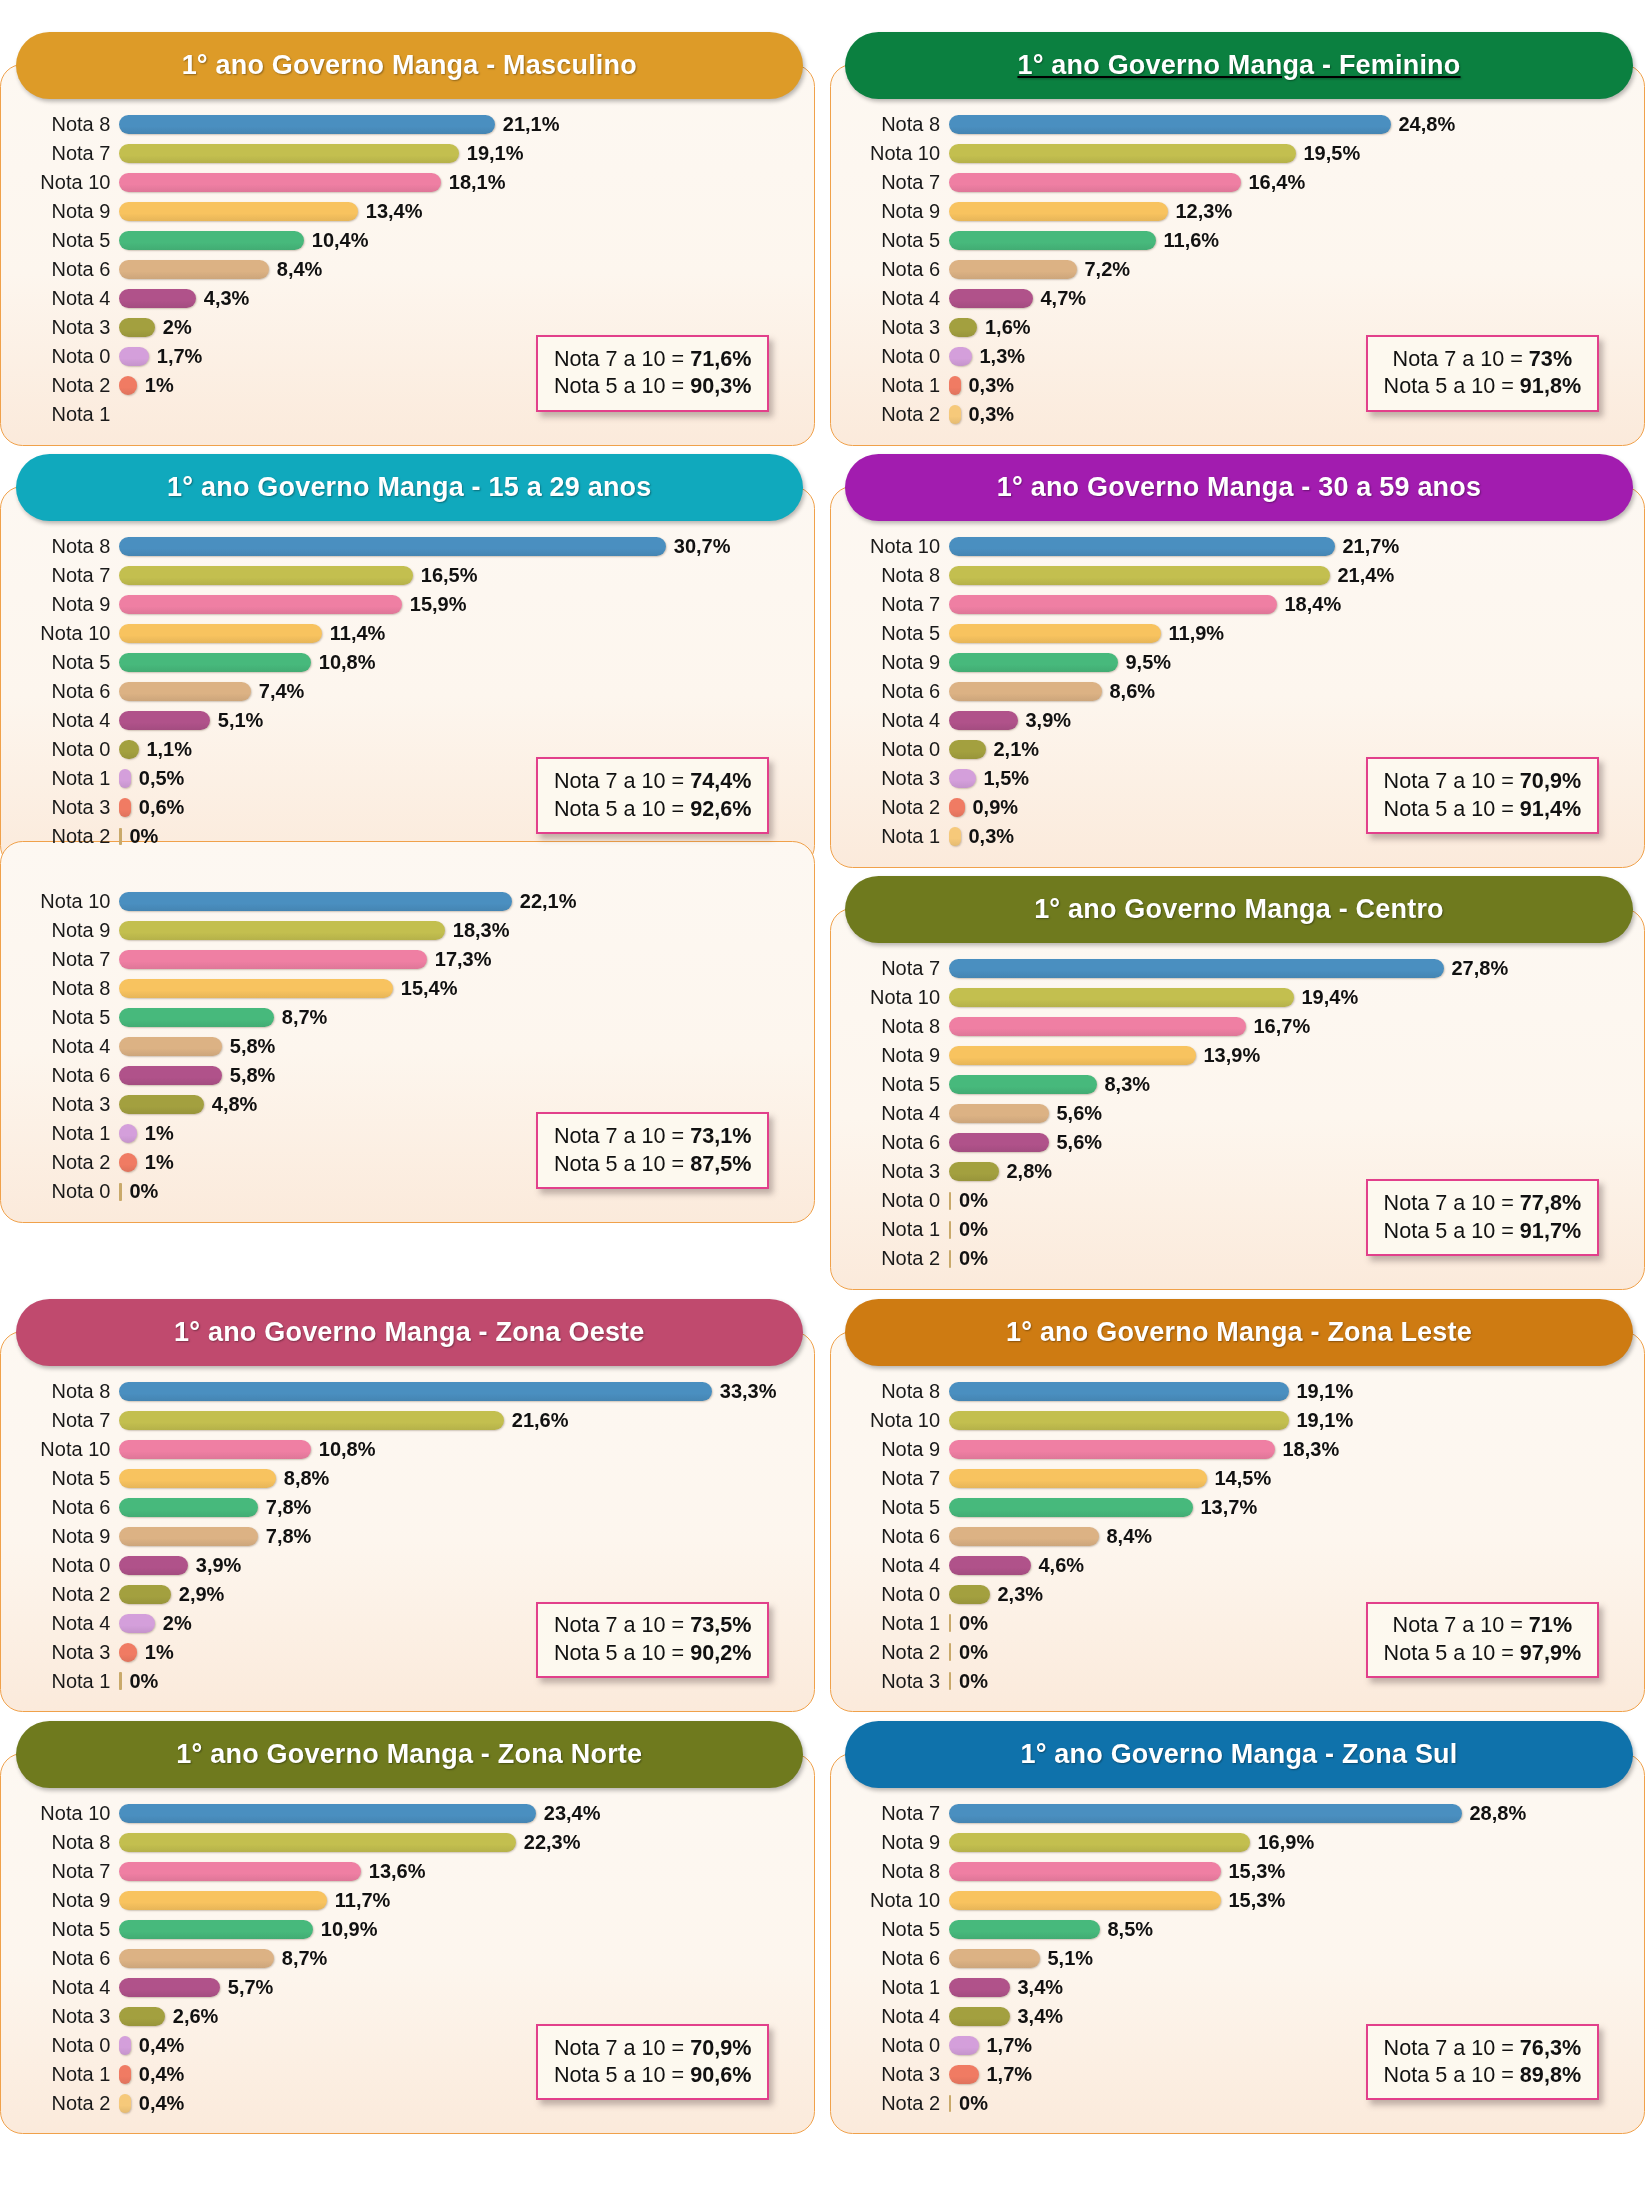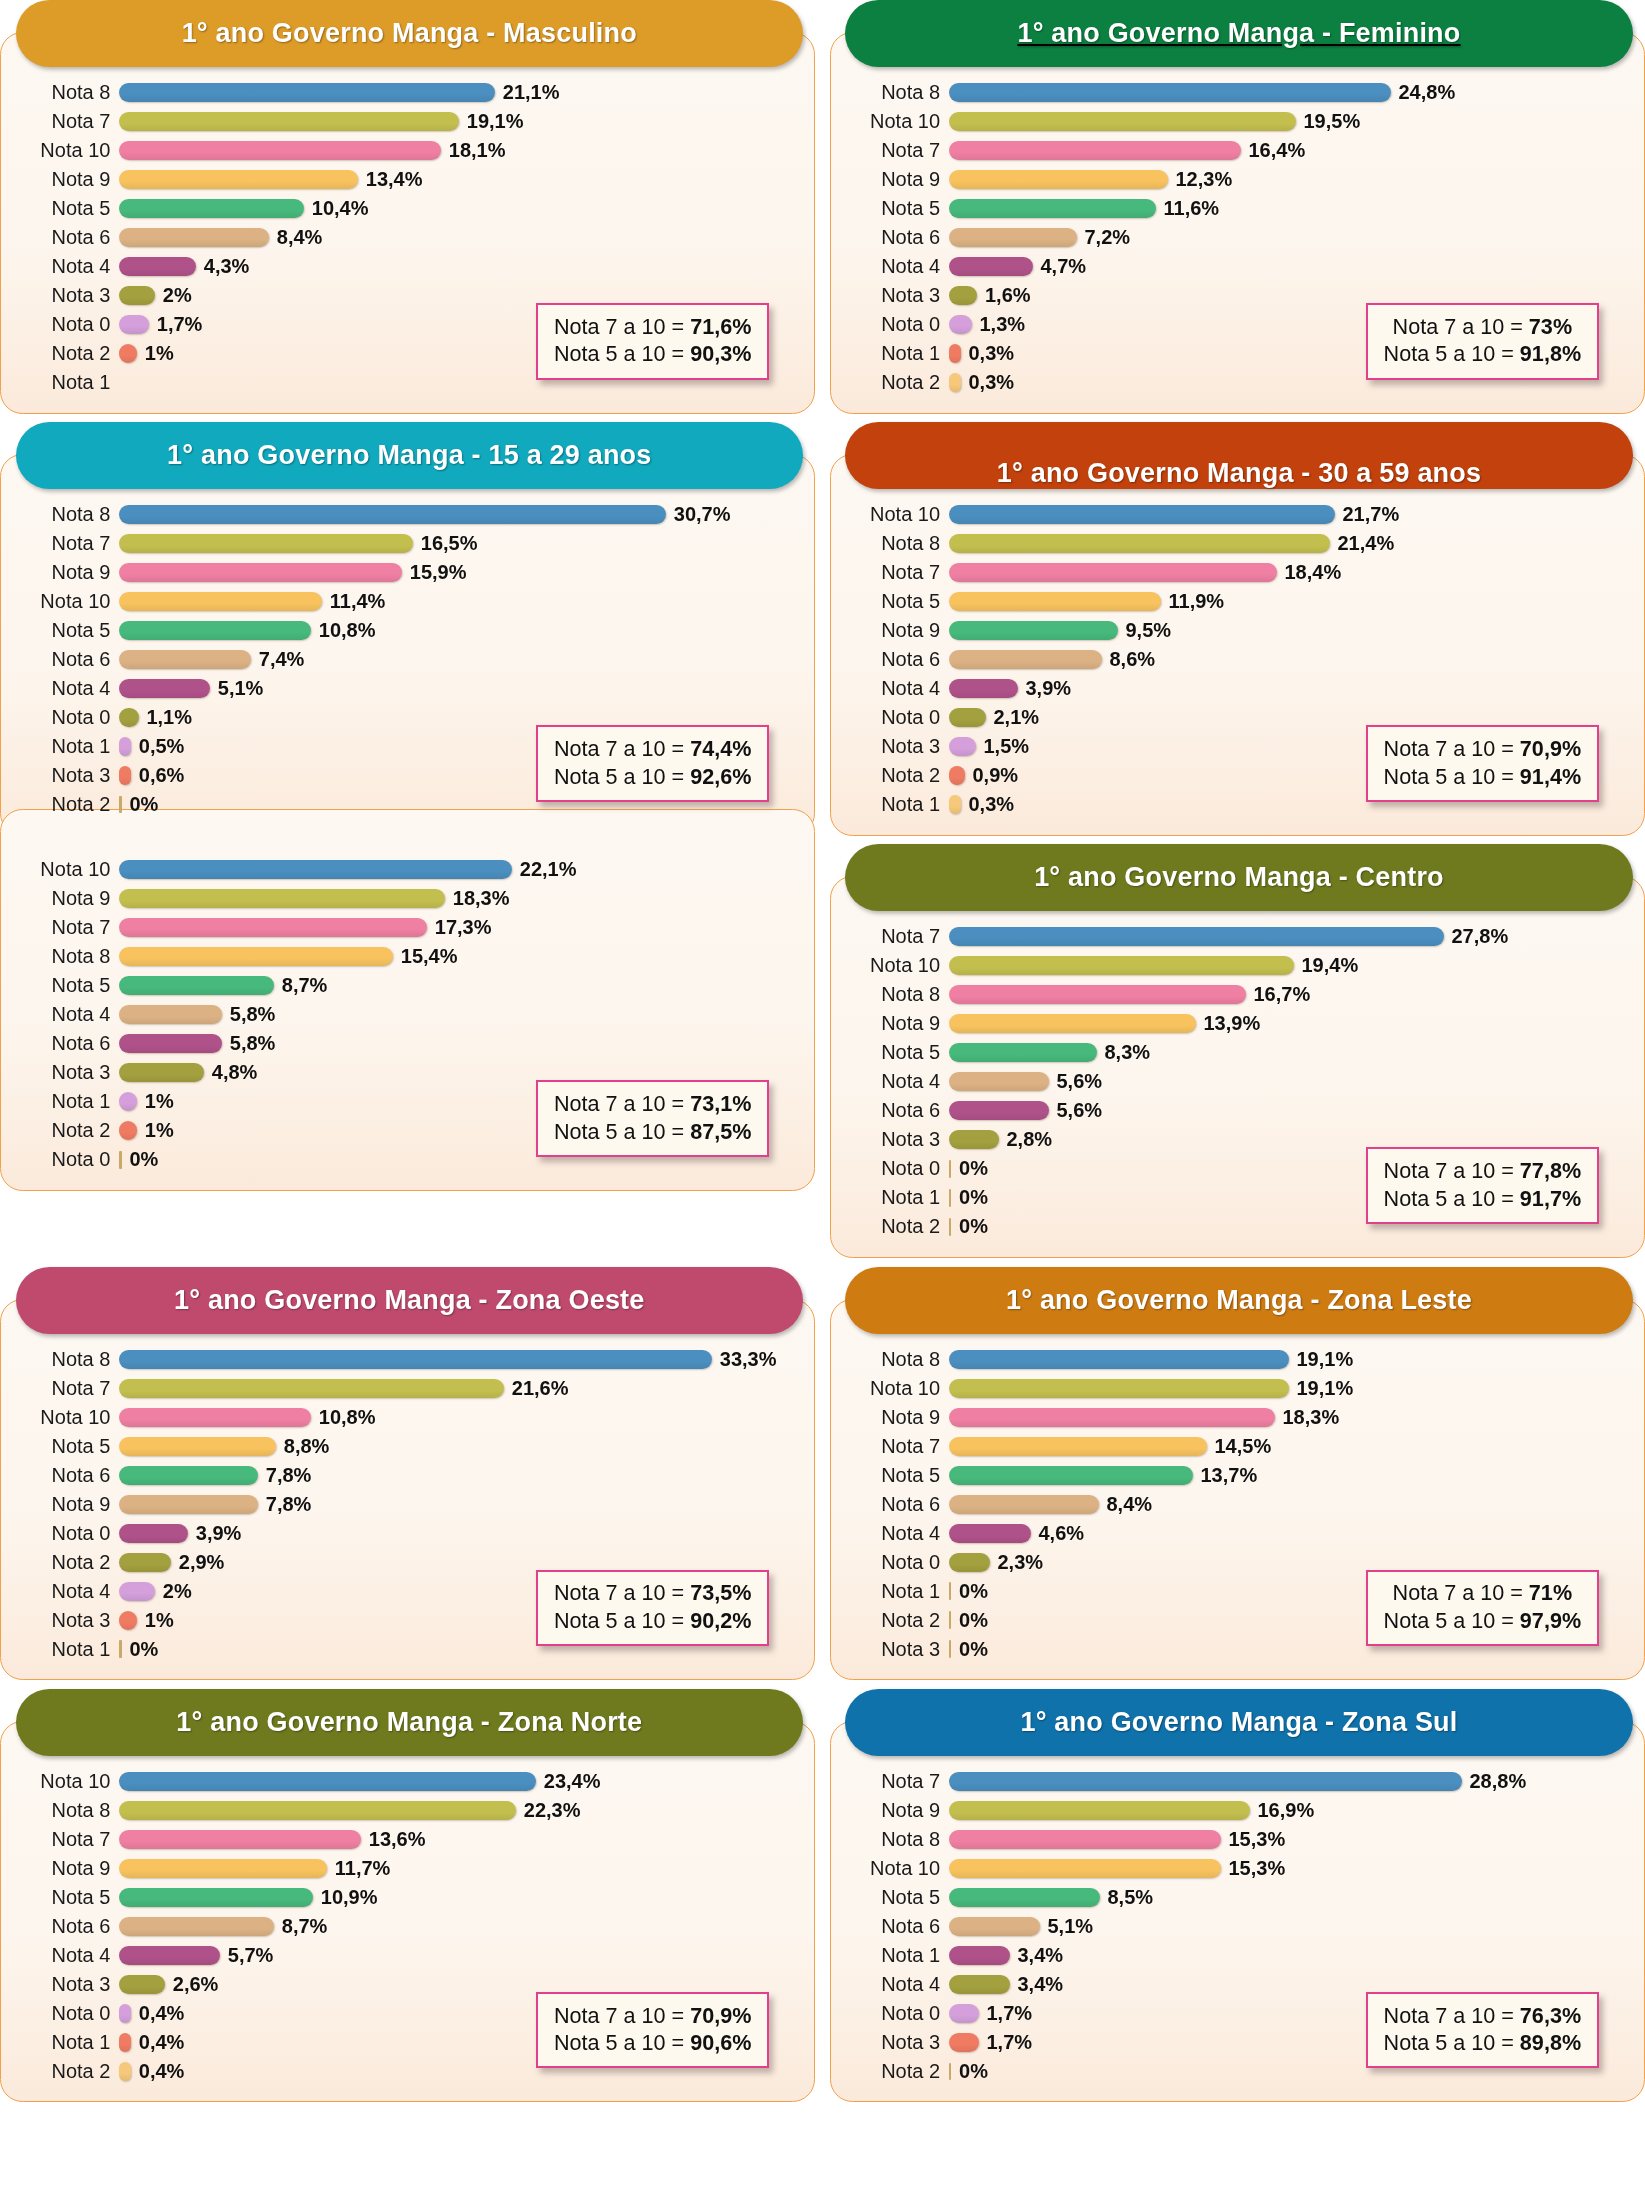--- a/index.html
+++ b/index.html
@@ -8,20 +8,21 @@
     width: 1646px;
     background: #ffffff;
     font-family: "Liberation Sans", sans-serif;
   }
   .grid {
     display: grid;
     grid-template-columns: 815px 815px;
     column-gap: 14.7px;
     row-gap: 8.6px;
     padding: 0 0 11px 0;
+    margin-top: 32px;
   }
   .card { position: relative; width: 815px; }
 
   .card-header {
     position: relative;
     z-index: 3;
     height: 67px;
     margin: 0 12px 0 15.6px;
     border-radius: 35px;
     display: flex;
@@ -373,21 +374,21 @@
             </div>
           </div>
         </div>
         <div class="summary-box" style="border-color: rgb(226, 64, 139);">
           <div class="summary-line"><span>Nota 7 a 10 = </span><b>74,4%</b></div>
           <div class="summary-line"><span>Nota 5 a 10 = </span><b>92,6%</b></div>
         </div>
       </div>
     </div>
     <div class="card">
-      <div class="card-header" style="background: #c2410c; align-items: flex-end;">
+      <div class="card-header" style="background: #a21caf;">
         <div class="title">1° ano Governo Manga - 30 a 59 anos</div>
       </div>
       <div class="card-body">
         <div class="rows">
           <div class="row">
             <div class="row-label">Nota 10</div>
             <div class="bar-wrap">
               <div class="bar" style="background: linear-gradient(rgb(74, 143, 192) 0%, rgb(74, 143, 192) 60%, rgba(0, 0, 0, 0.07) 100%) rgb(74, 143, 192); width: 386px;"></div>
               <div class="bar-value">21,7%</div>
             </div>

